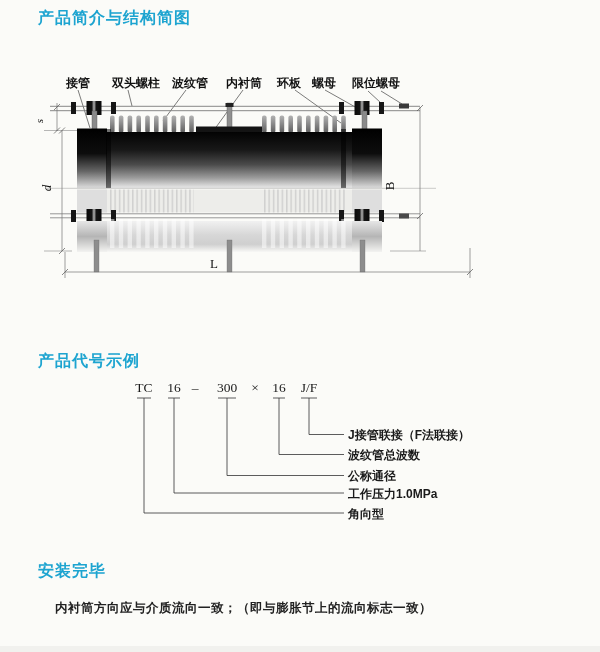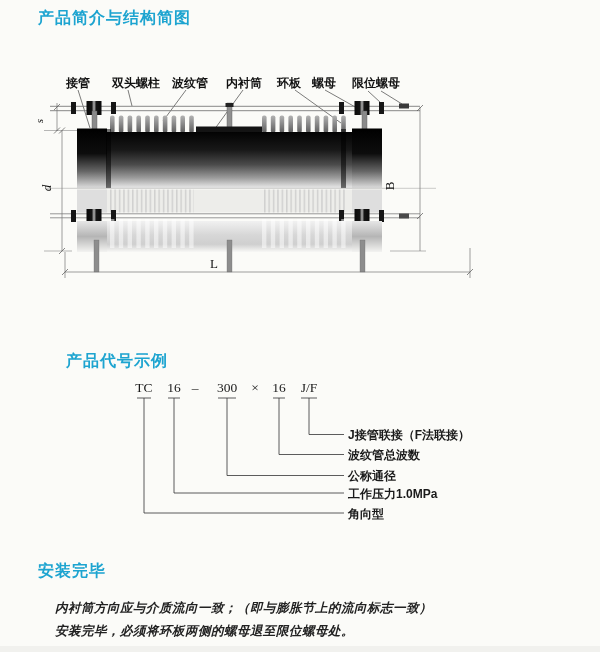--- a/index.html
+++ b/index.html
@@ -6,27 +6,26 @@
   body{
     width:600px;height:652px;position:relative;overflow:hidden;
     background:#fbfbf8;
     font-family:"Liberation Sans", sans-serif;
   }
   .section-title{
     position:absolute;left:38px;
     font-size:16px;font-weight:bold;color:#1da4d0;letter-spacing:1px;
   }
   #title-intro{top:8px;}
-  #title-code{top:351px;margin-left:28px;}
+  #title-code{top:351px;}
   #title-install{top:561px;}
   .install-text{
     position:absolute;left:55px;top:597px;
     font-size:12.5px;font-weight:600;color:#222;line-height:23px;
     letter-spacing:0.5px;
-    font-style:italic;
   }
   svg{position:absolute;}
   #diagram-svg{left:30px;top:60px;}
   #code-svg{left:100px;top:370px;}
   .part-label{font-size:12px;font-weight:600;fill:#111;}
   .dim-serif{font-family:"Liberation Serif", serif;fill:#111;}
   .code-token{font-family:"Liberation Serif", serif;font-size:13.5px;fill:#1a1a1a;}
   .callout-label{font-size:12px;font-weight:600;fill:#1a1a1a;}
   .bottom-edge{position:absolute;left:0;top:646px;width:600px;height:6px;background:#f1f1ee;}
 </style>
@@ -239,16 +238,15 @@
     <text class="callout-label" x="348" y="480">公称通径</text>
     <text class="callout-label" x="348" y="497.5">工作压力1.0MPa</text>
     <text class="callout-label" x="348" y="517.5">角向型</text>
   </g>
 </svg>
 
 <div class="section-title" id="title-install">安装完毕</div>
 
 <div class="install-text">
   <div>内衬筒方向应与介质流向一致；（即与膨胀节上的流向标志一致）</div>
-  <div>安装完毕，必须将环板两侧的螺母退至限位螺母处。</div>
 </div>
 
 <div class="bottom-edge"></div>
 
 </body></html>

